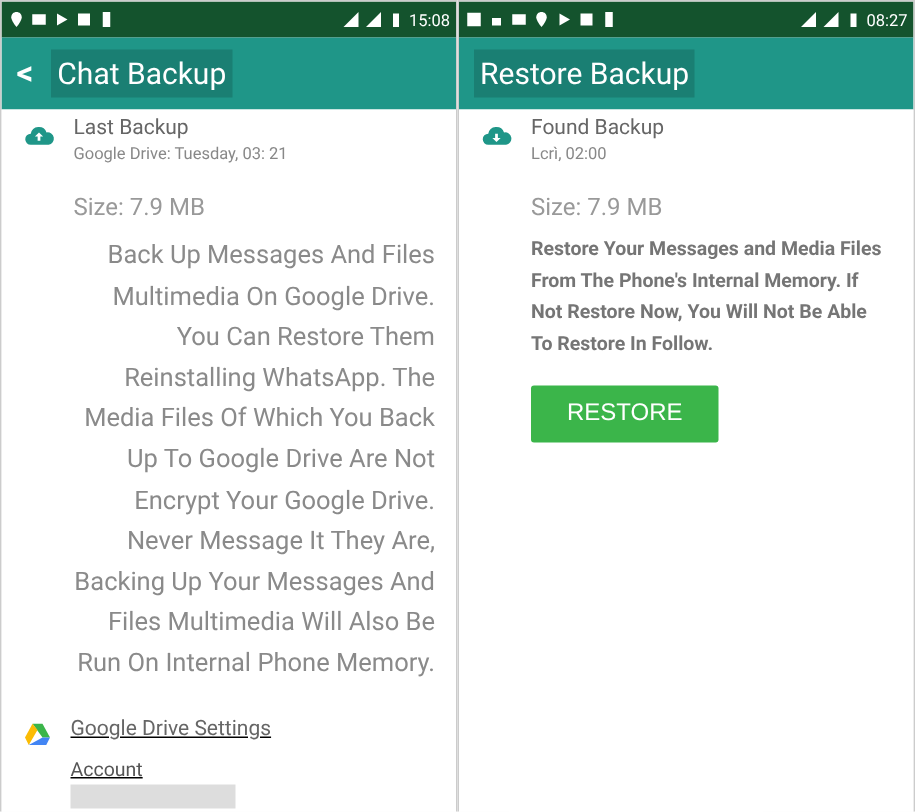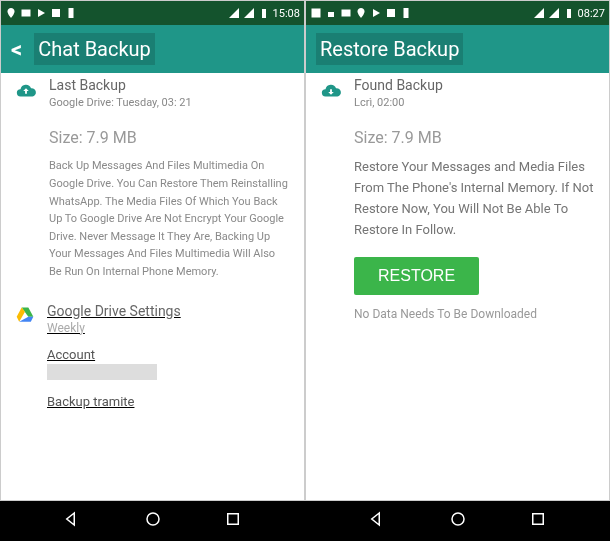--- a/index.html
+++ b/index.html
@@ -90,29 +90,31 @@
       font-size: 11px;
       line-height: 1.4;
     }
     .size {
       color: #999;
       font-size: 16px;
       margin-top: 18px;
     }
     .desc {
       color: #8a8a8a;
-      font-size: 11px;
+      font-size: 17px;
       line-height: 1.6;
       margin-top: 10px;
+      text-align: right;
     }
     .desc2 {
       color: #757575;
       font-size: 13px;
       line-height: 1.6;
       margin-top: 10px;
+      font-weight: bold;
     }
     .btn {
       margin-top: 16px;
       padding: 10px 24px;
       border: none;
       font-size: 16px;
       text-transform: uppercase;
       cursor: pointer;
       border-radius: 2px;
       text-align: right;
@@ -240,21 +242,20 @@
       <div class="gdrive-section">
         <div class="gdrive-icon">
           <svg viewBox="0 0 24 24">
               <polygon fill="#3bb54a" points="8,3 16,3 22,14 16,14"></polygon>
               <polygon fill="#fbbc04" points="8,3 2,14 5,20 12,8"></polygon>
               <polygon fill="#4285f4" points="16,14 22,14 19,20 5,20"></polygon>
             </svg>
         </div>
         <div style="flex:1">
           <div class="section-title">Google Drive Settings</div>
-          <div class="sub-value">Weekly</div>
           <div class="account-block">
             <div class="sub-label">Account</div>
             <div class="account-bar"></div>
           </div>
           <div class="sub-label" style="margin-top:14px">Backup tramite</div>
         </div>
       </div>
     </div>
   </div>
 
@@ -308,21 +309,20 @@
             </svg>
         </div>
         <div style="flex:1">
           <div class="section-title">Found Backup</div>
           <div class="meta">Lcrì, 02:00</div>
           <div class="size">Size: 7.9 MB</div>
           <div class="desc2">Restore Your Messages and Media Files From The Phone's Internal Memory. If Not Restore Now, You Will Not Be Able To Restore In Follow.</div>
           <div class="btn-row">
             <button class="btn btn-green">Restore</button>
           </div>
-          <div class="note">No Data Needs To Be Downloaded</div>
         </div>
       </div>
     </div>
   </div>
 </div>
 
 <div class="nav-bar">
   <div class="nav-half">
     <div class="nav-btn"><svg viewBox="0 0 24 24">
           <polygon points="15,4 5,12 15,20"></polygon>

